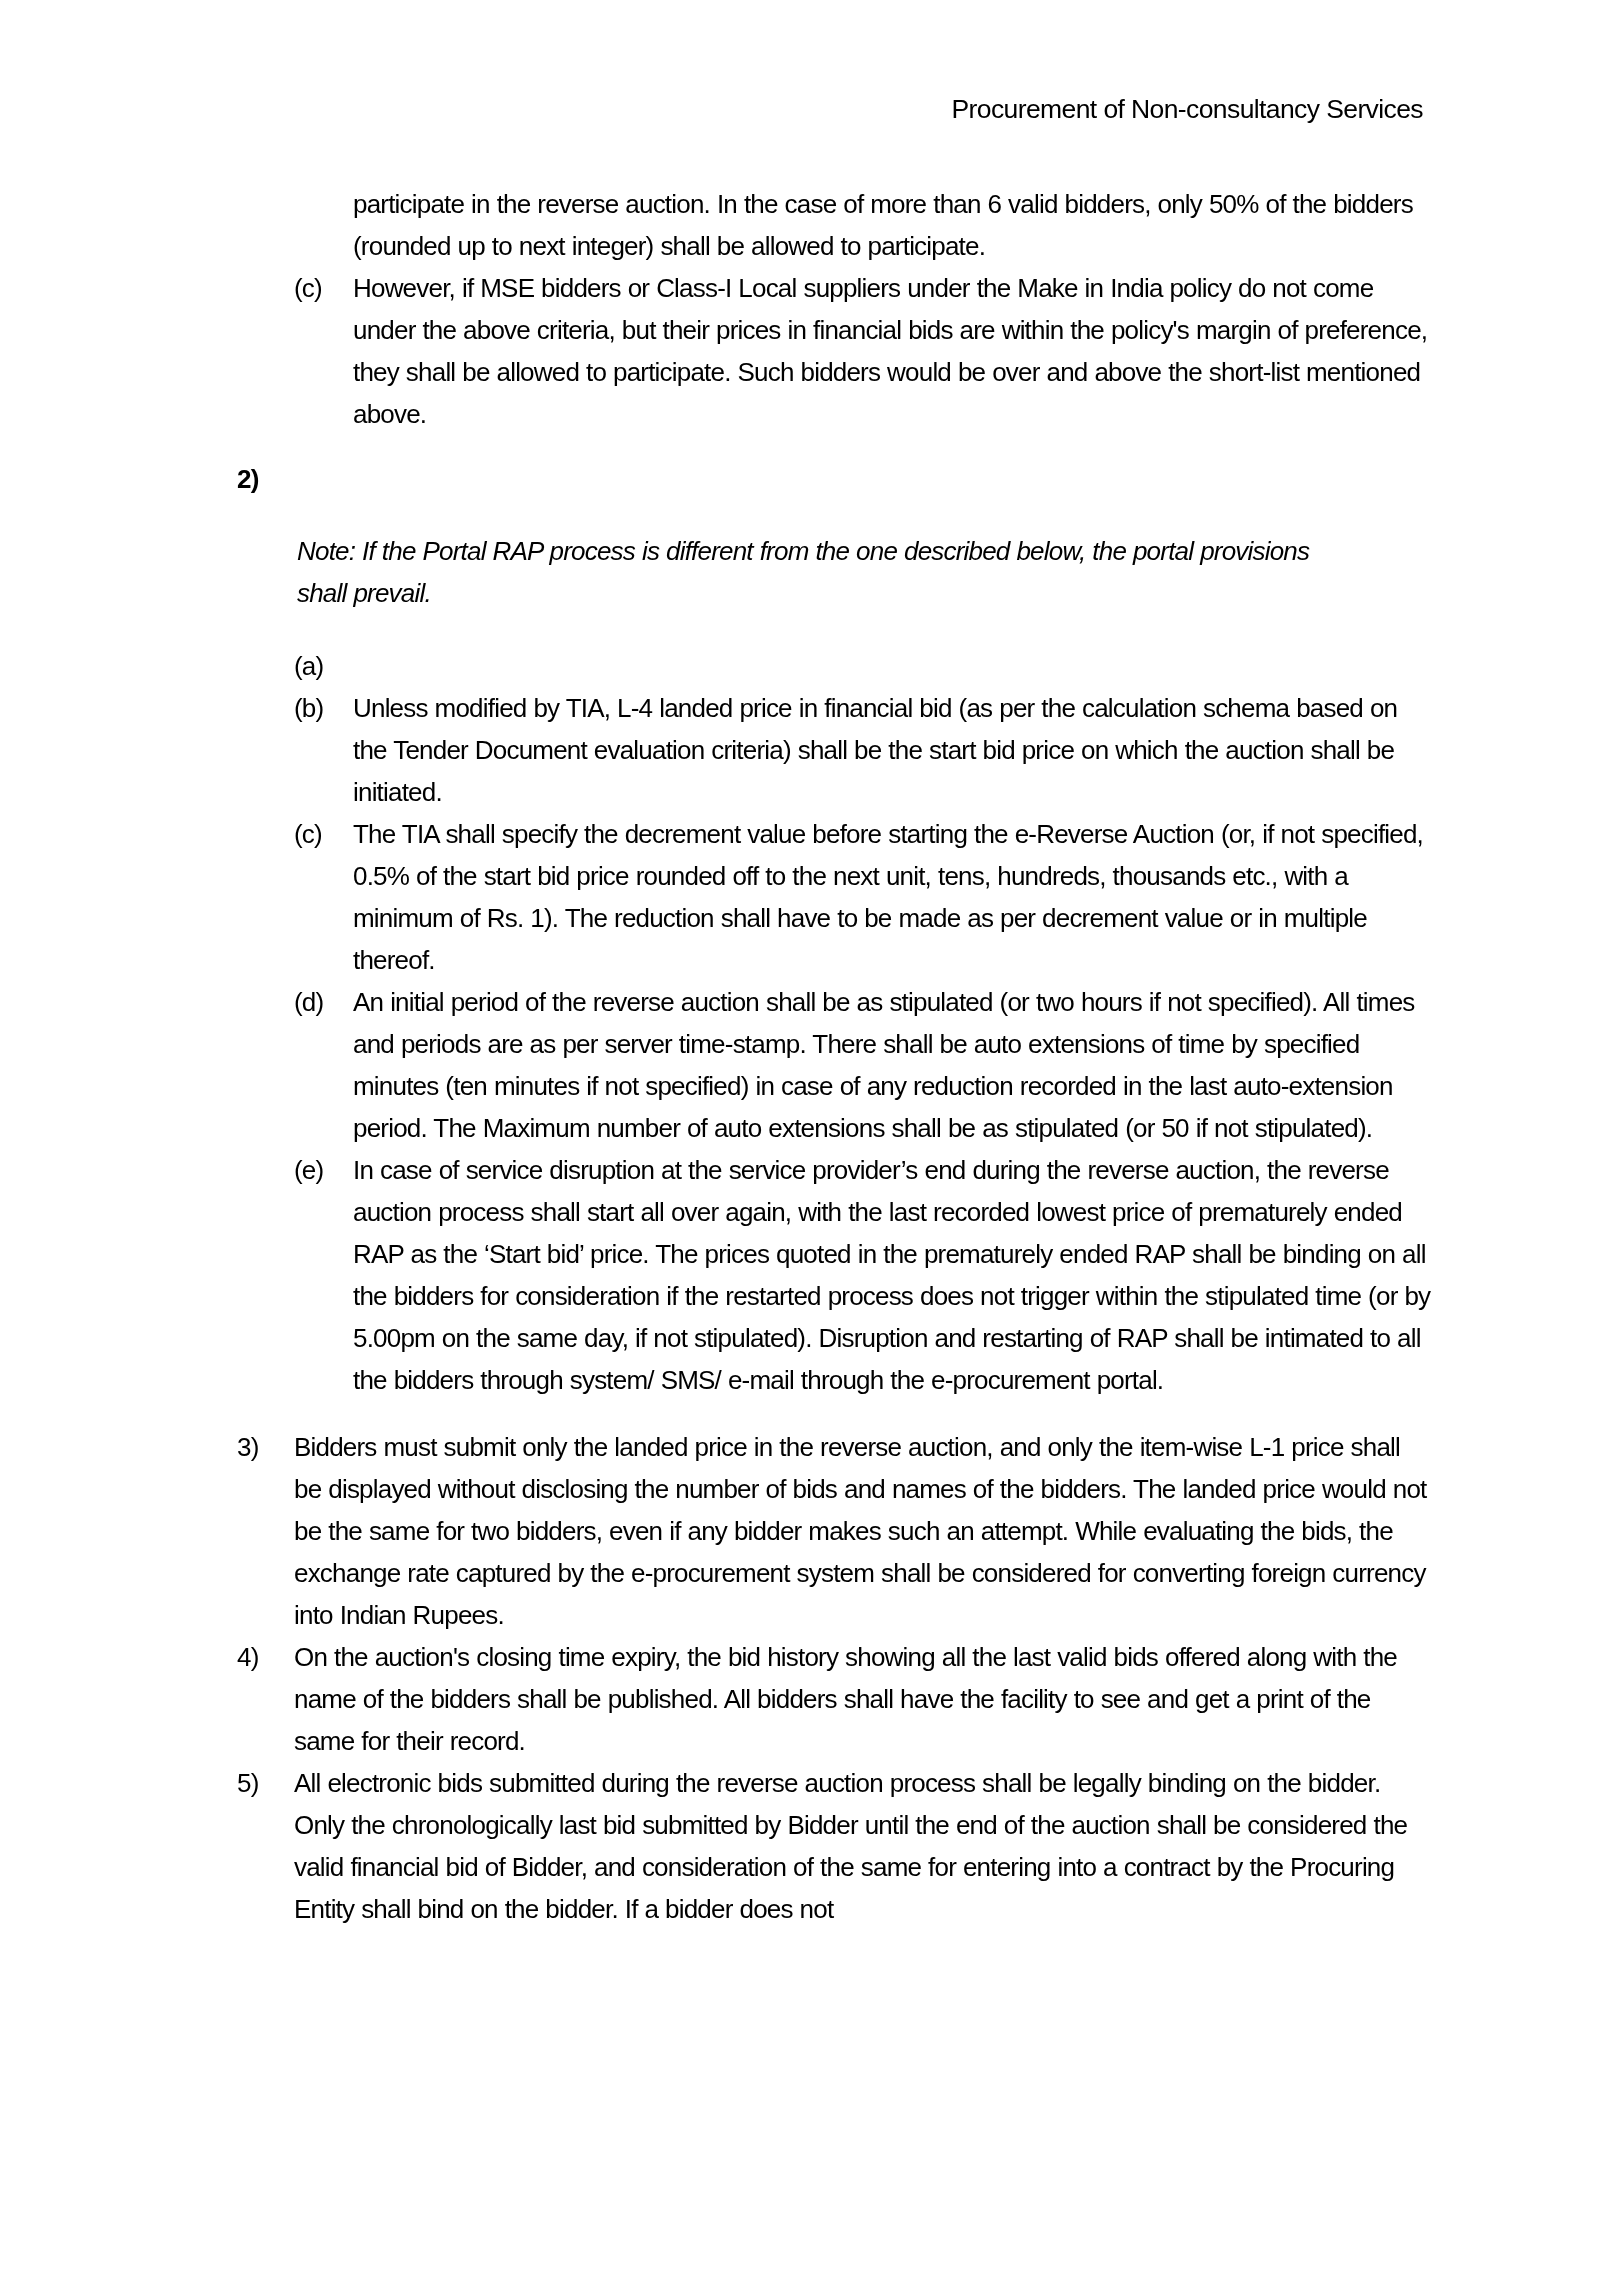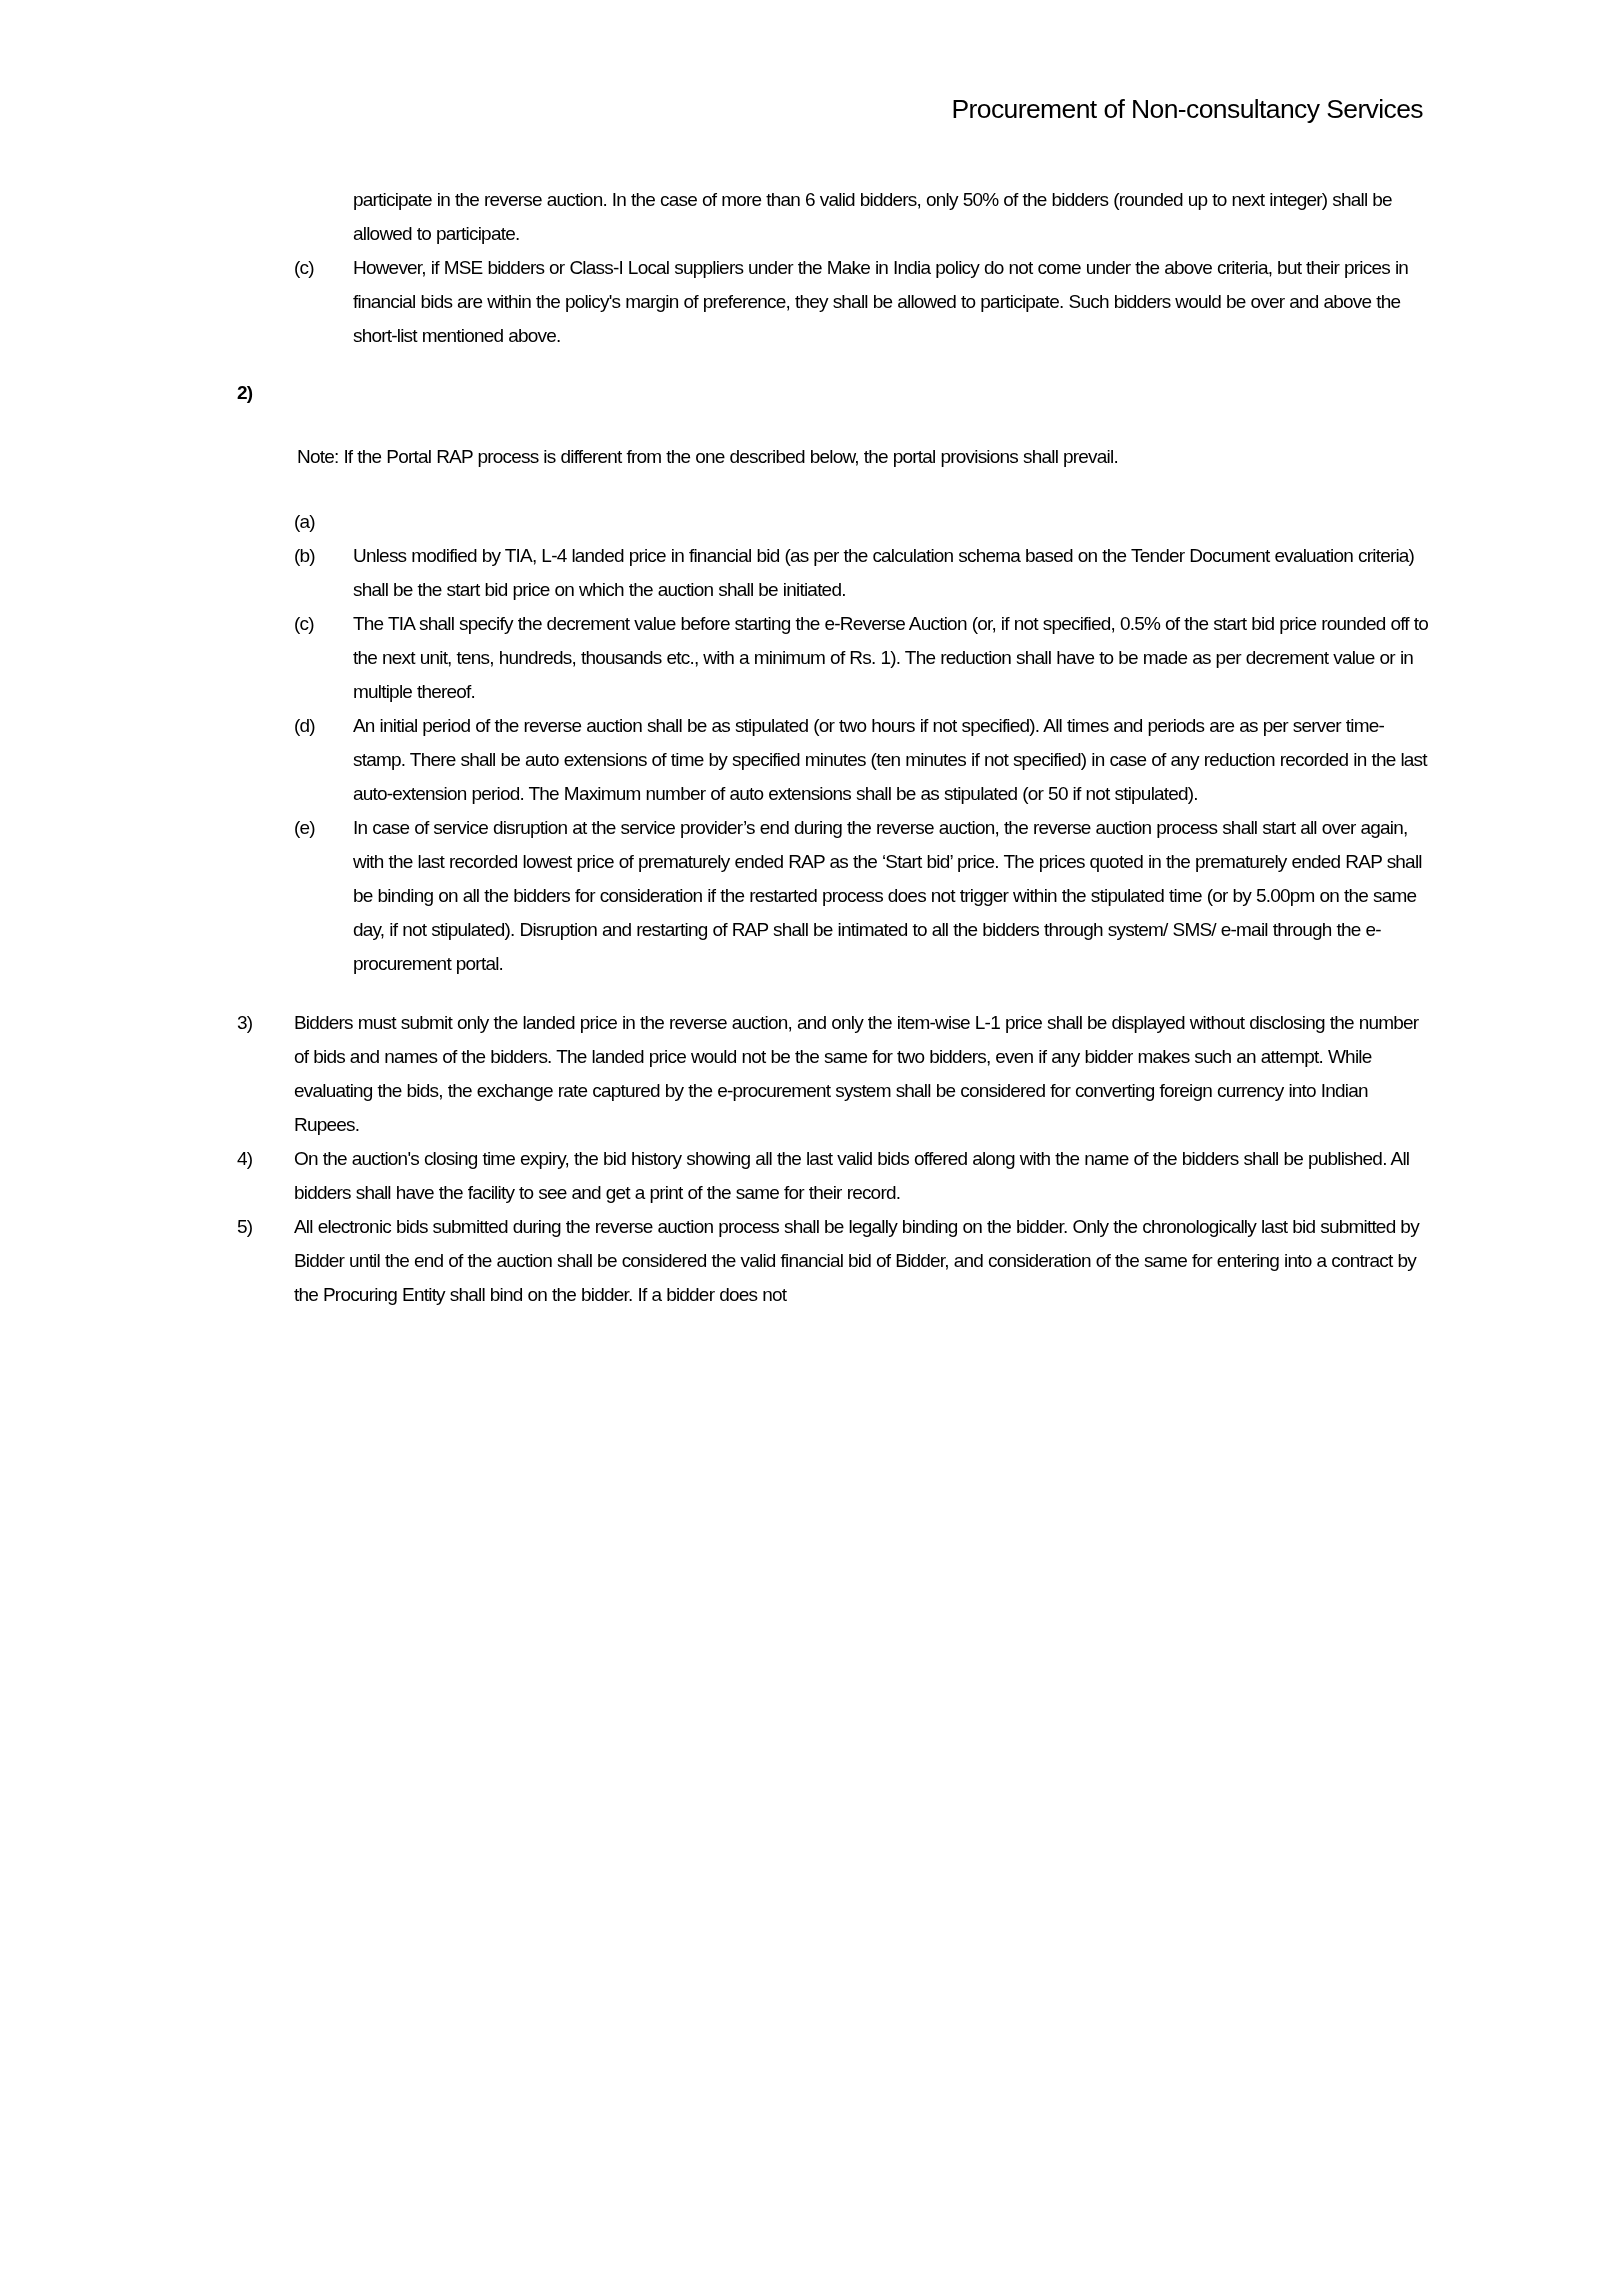--- a/index.html
+++ b/index.html
@@ -26,22 +26,22 @@
     letter-spacing: -0.6px;
     white-space: nowrap;
   }
   .content {
     position: absolute;
     top: 183px;
     left: 0;
     width: 100%;
   }
   .para {
-    font-size: 19px;
-    line-height: 34px;
+    font-size: 26px;
+    line-height: 42px;
     letter-spacing: -0.8px;
     margin: 0;
     word-spacing: 0.5px;
   }
   .cont {
     margin-left: 353px;
     width: 1083px;
   }
   .li {
     display: flex;
@@ -62,20 +62,21 @@
     margin-bottom: 30px;
     font-weight: 700;
   }
   .heading .marker {
     width: 57px;
     flex: none;
   }
   .note {
     margin-left: 297px;
     width: 1054px;
+    font-style: italic;
     margin-bottom: 31px;
   }
   .num {
     display: flex;
     margin-left: 237px;
   }
   .num .marker {
     width: 57px;
     flex: none;
   }

